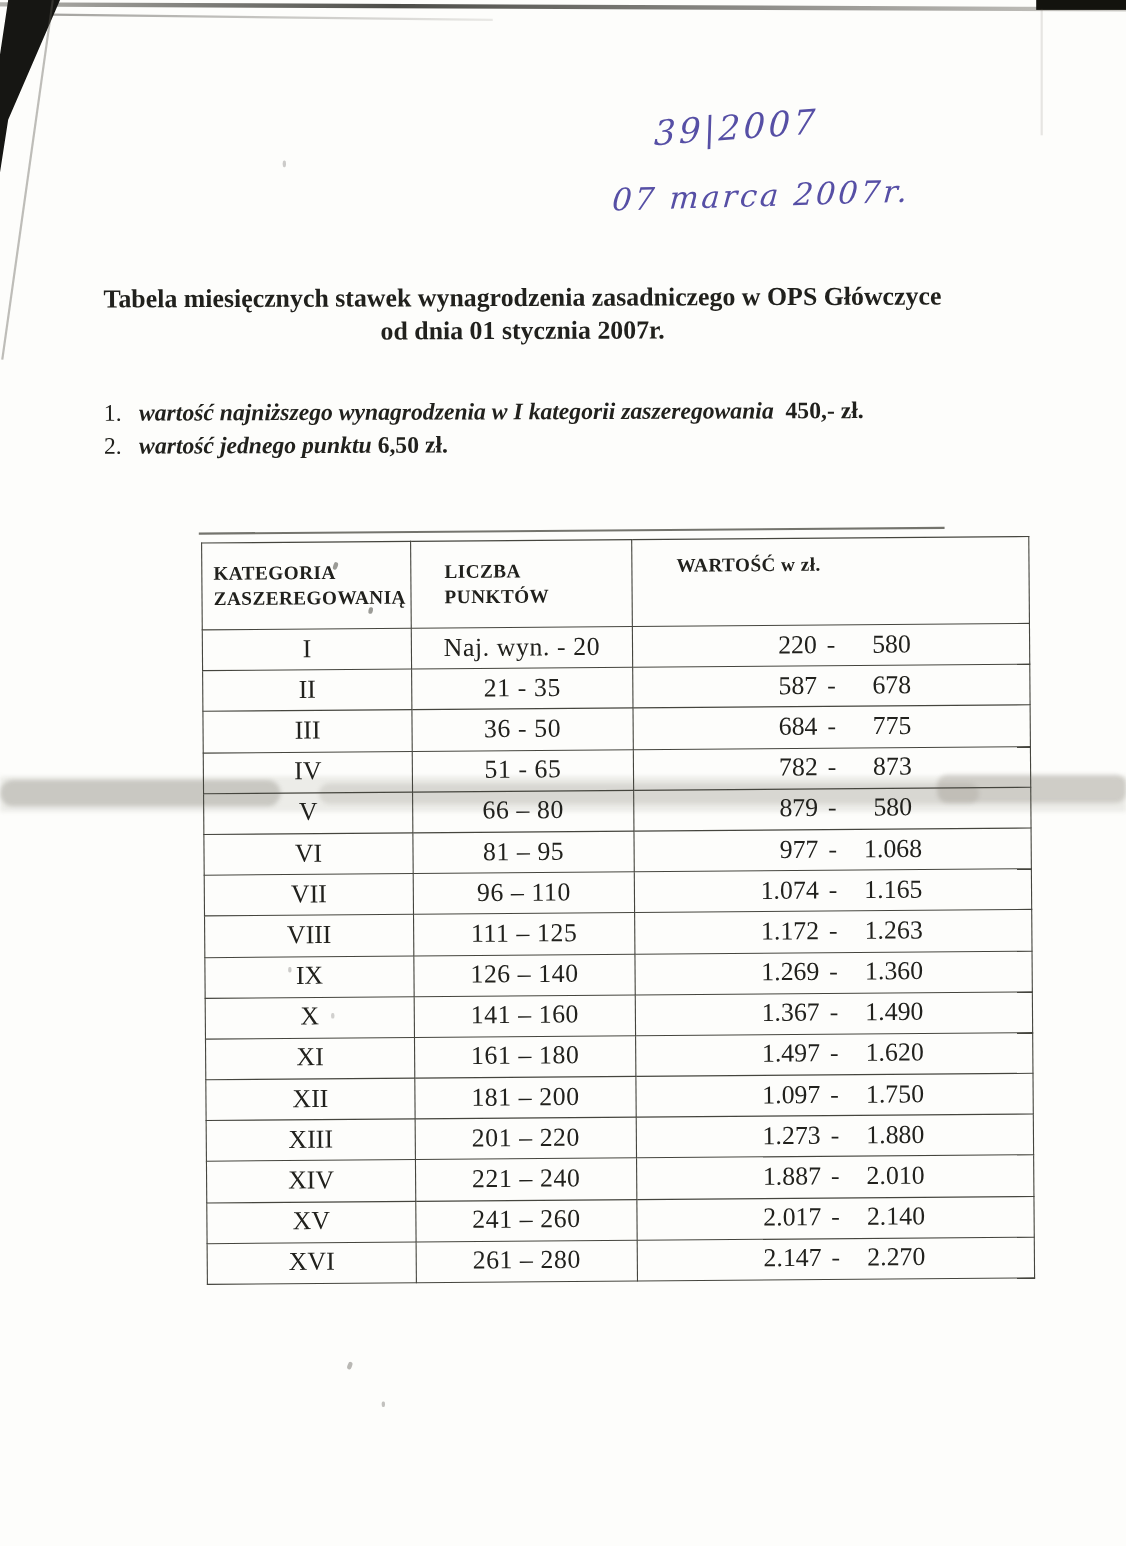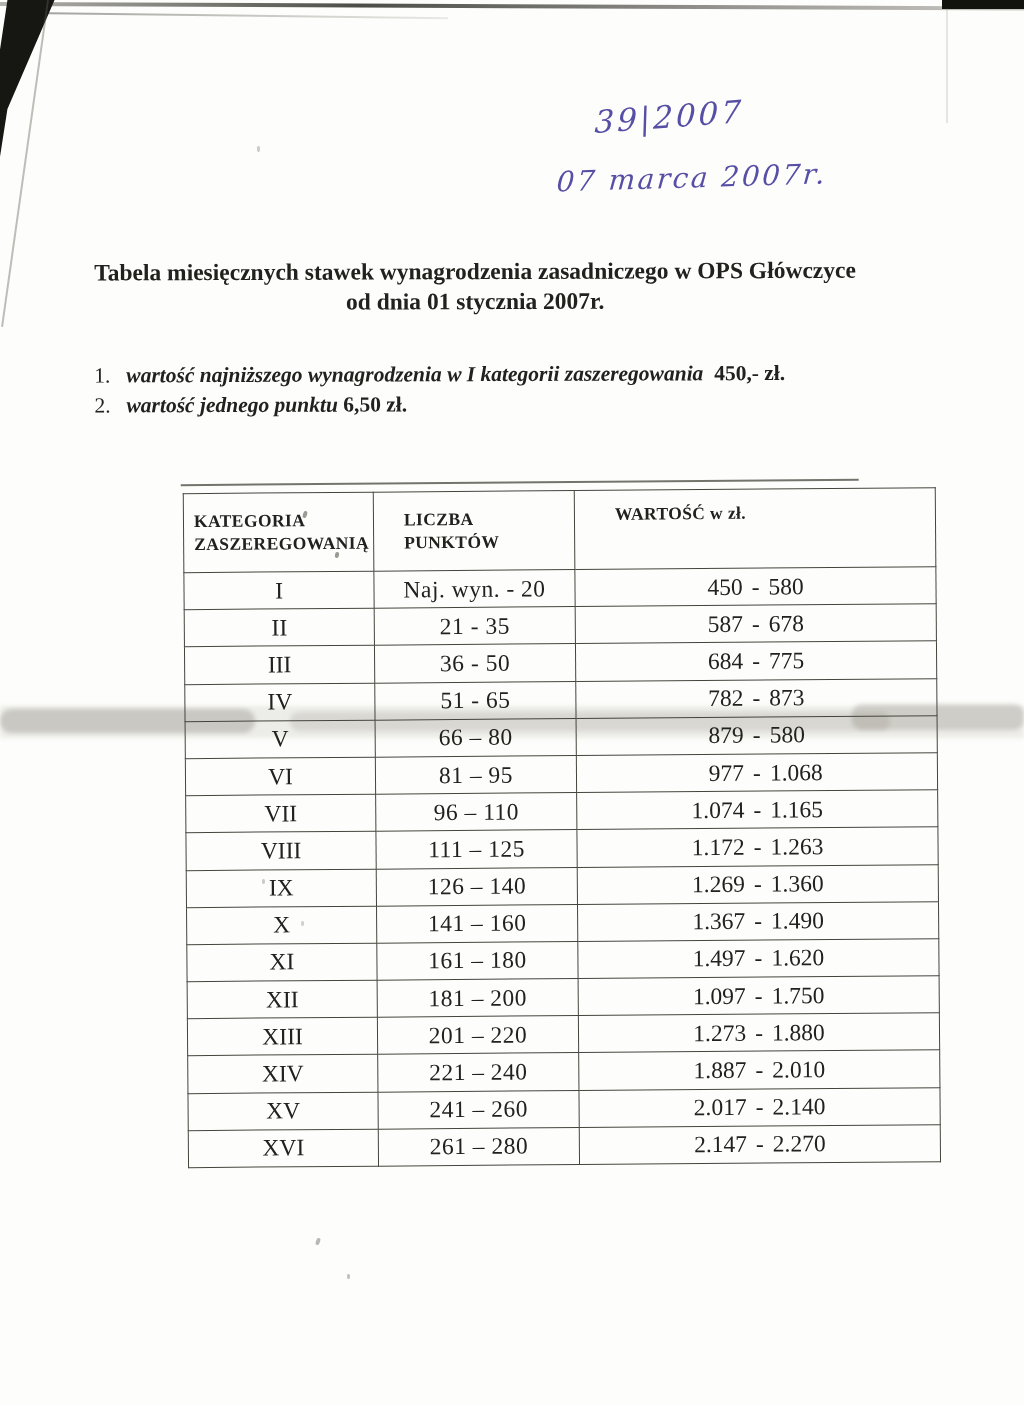--- a/index.html
+++ b/index.html
@@ -66,21 +66,21 @@
     font-size:17.5px;line-height:23px;letter-spacing:.4px;font-weight:bold;}
   th.h1{width:179px;padding-left:10px;}
   th.h2{width:170px;padding-left:30px;}
   th.h3{width:320px;padding-left:40px;vertical-align:top;padding-top:12px;}
   .salary-table td{height:36.2px;font-size:23.5px;}
   td.c1{text-align:center;}
   td.c2{text-align:center;letter-spacing:.5px;}
   td.c3{text-align:center;}
   td.c3 .lo{display:inline-block;width:84px;text-align:right;}
   td.c3 .sep{display:inline-block;margin:0 9px;}
-  td.c3 .hi{display:inline-block;width:84px;text-align:left;}
+  td.c3 .hi{display:inline-block;width:84px;text-align:center;}
 </style>
 </head>
 <body>
 
 <div class="artifact top-edge-line"></div>
 <div class="artifact top-edge-line2"></div>
 <div class="artifact corner-wedge"></div>
 <div class="artifact left-page-edge"></div>
 <div class="artifact top-right-bar"></div>
 <div class="artifact right-page-edge"></div>
@@ -134,21 +134,21 @@
           <span>PUNKTÓW</span>
         </th>
         <th class="h3">WARTOŚĆ w zł.</th>
       </tr>
     </thead>
     <tbody>
         <tr>
     <td class="c1">I</td>
     <td class="c2">Naj. wyn. - 20</td>
     <td class="c3">
-      <span class="lo">450</span><span class="sep">-</span><span class="hi">580</span>
+      <span class="lo">220</span><span class="sep">-</span><span class="hi">580</span>
     </td>
   </tr>
         <tr>
     <td class="c1">II</td>
     <td class="c2">21 - 35</td>
     <td class="c3">
       <span class="lo">587</span><span class="sep">-</span><span class="hi">678</span>
     </td>
   </tr>
         <tr>

